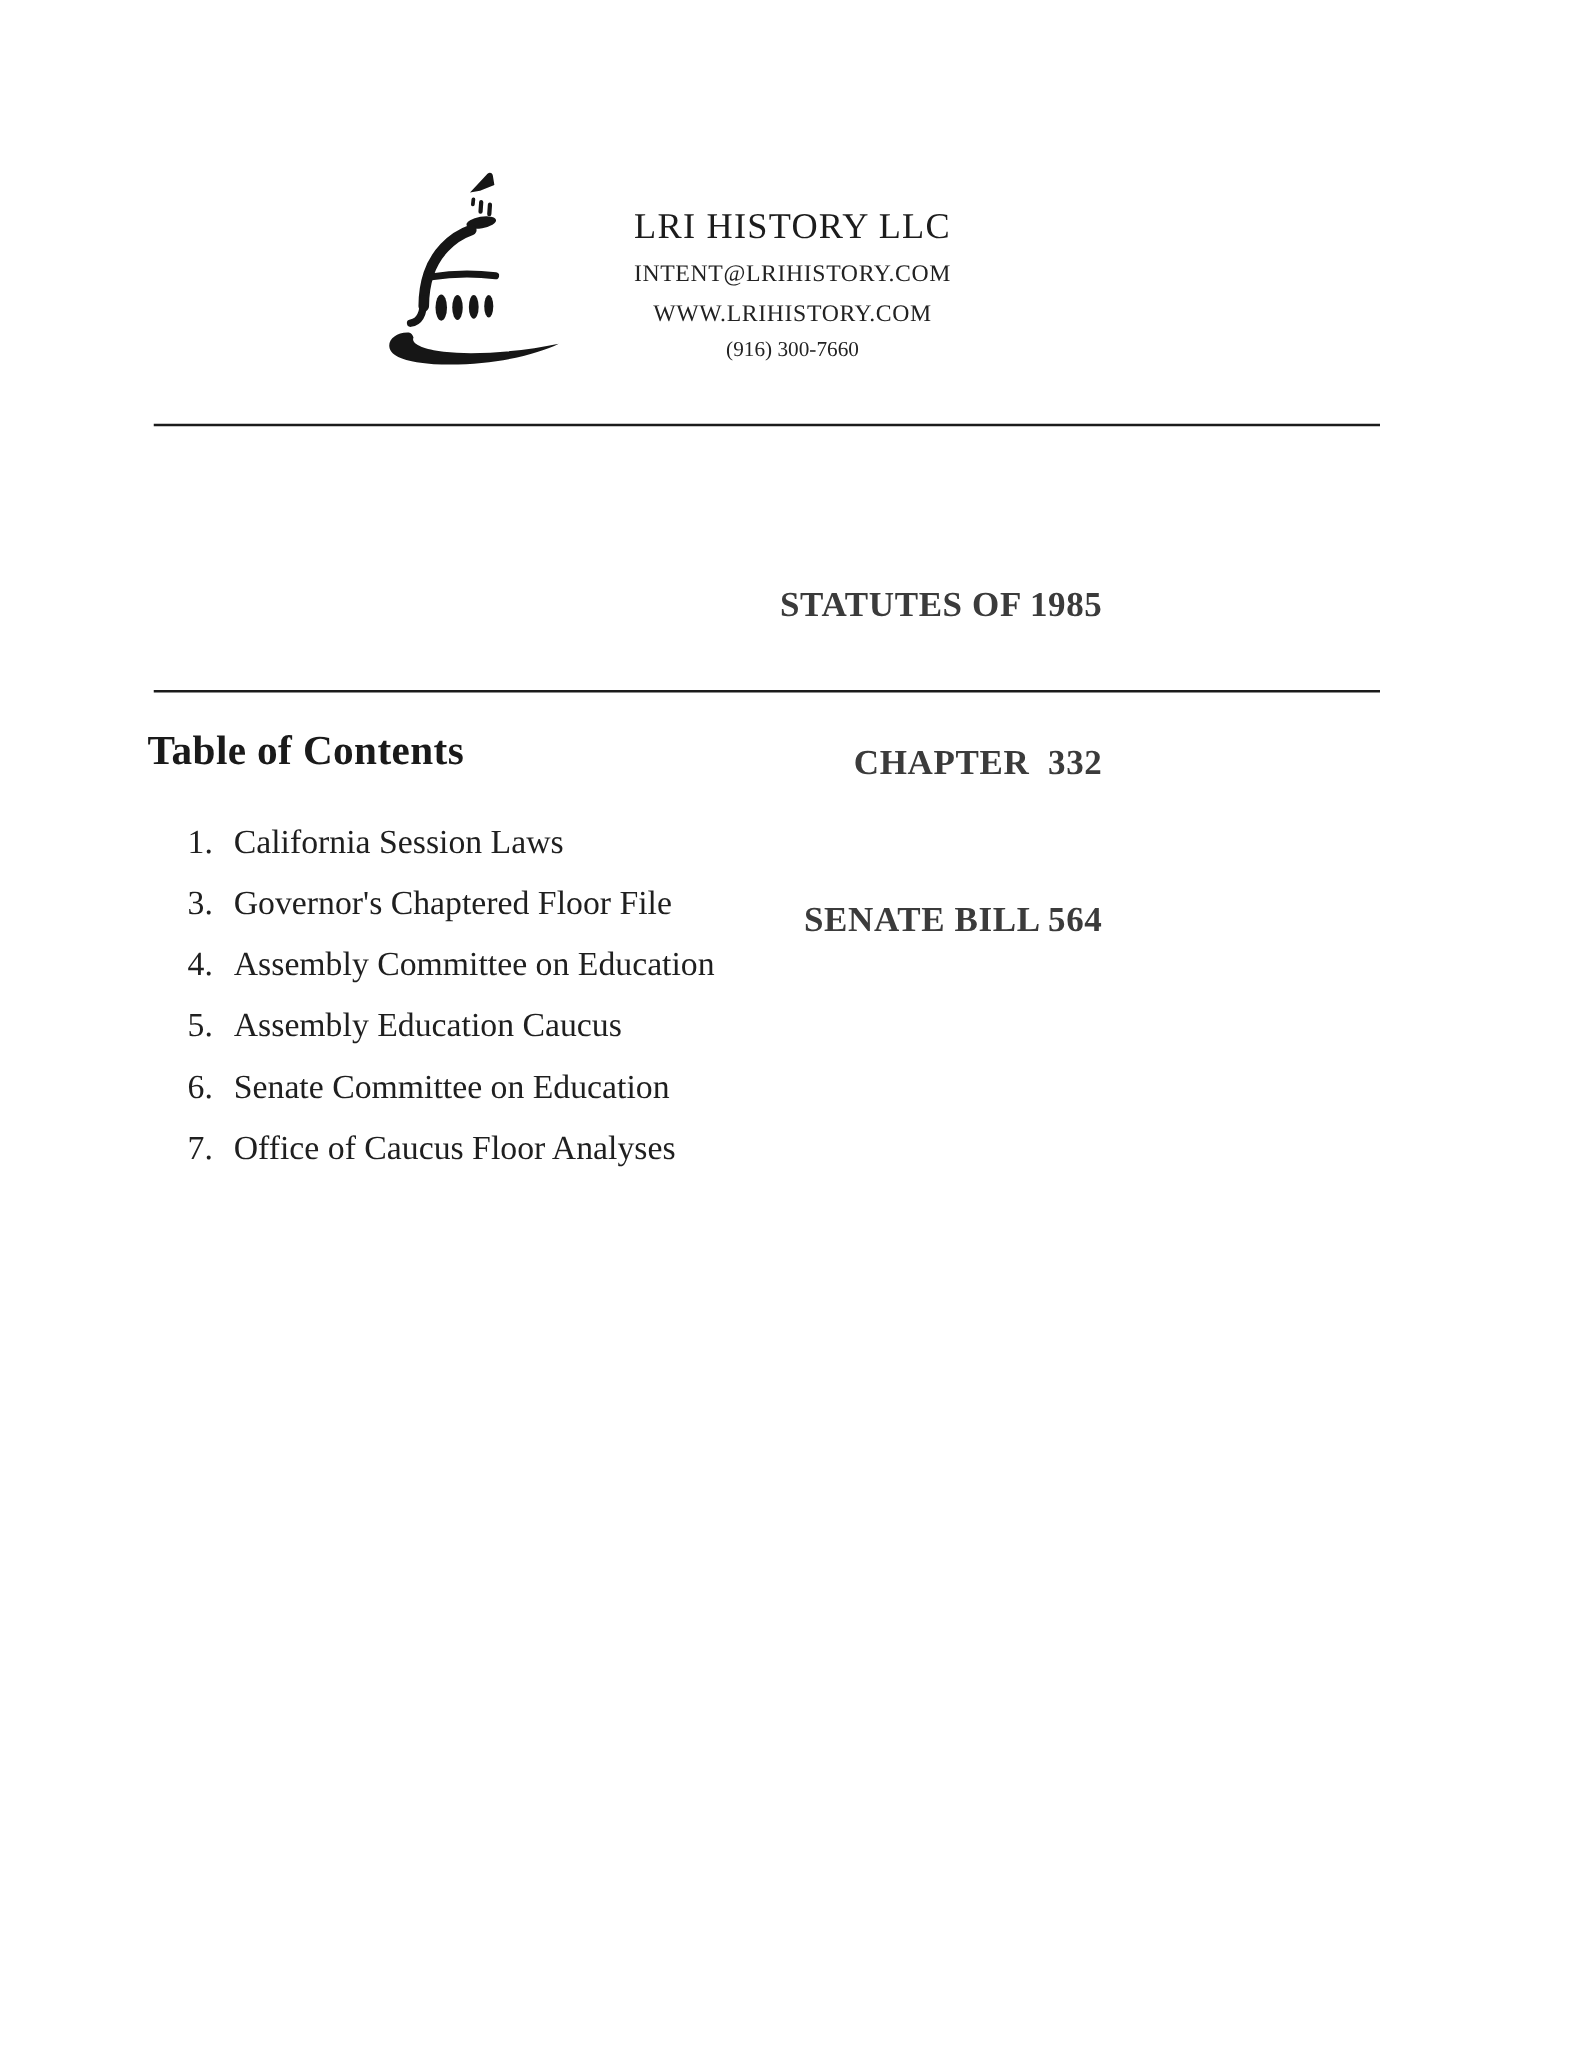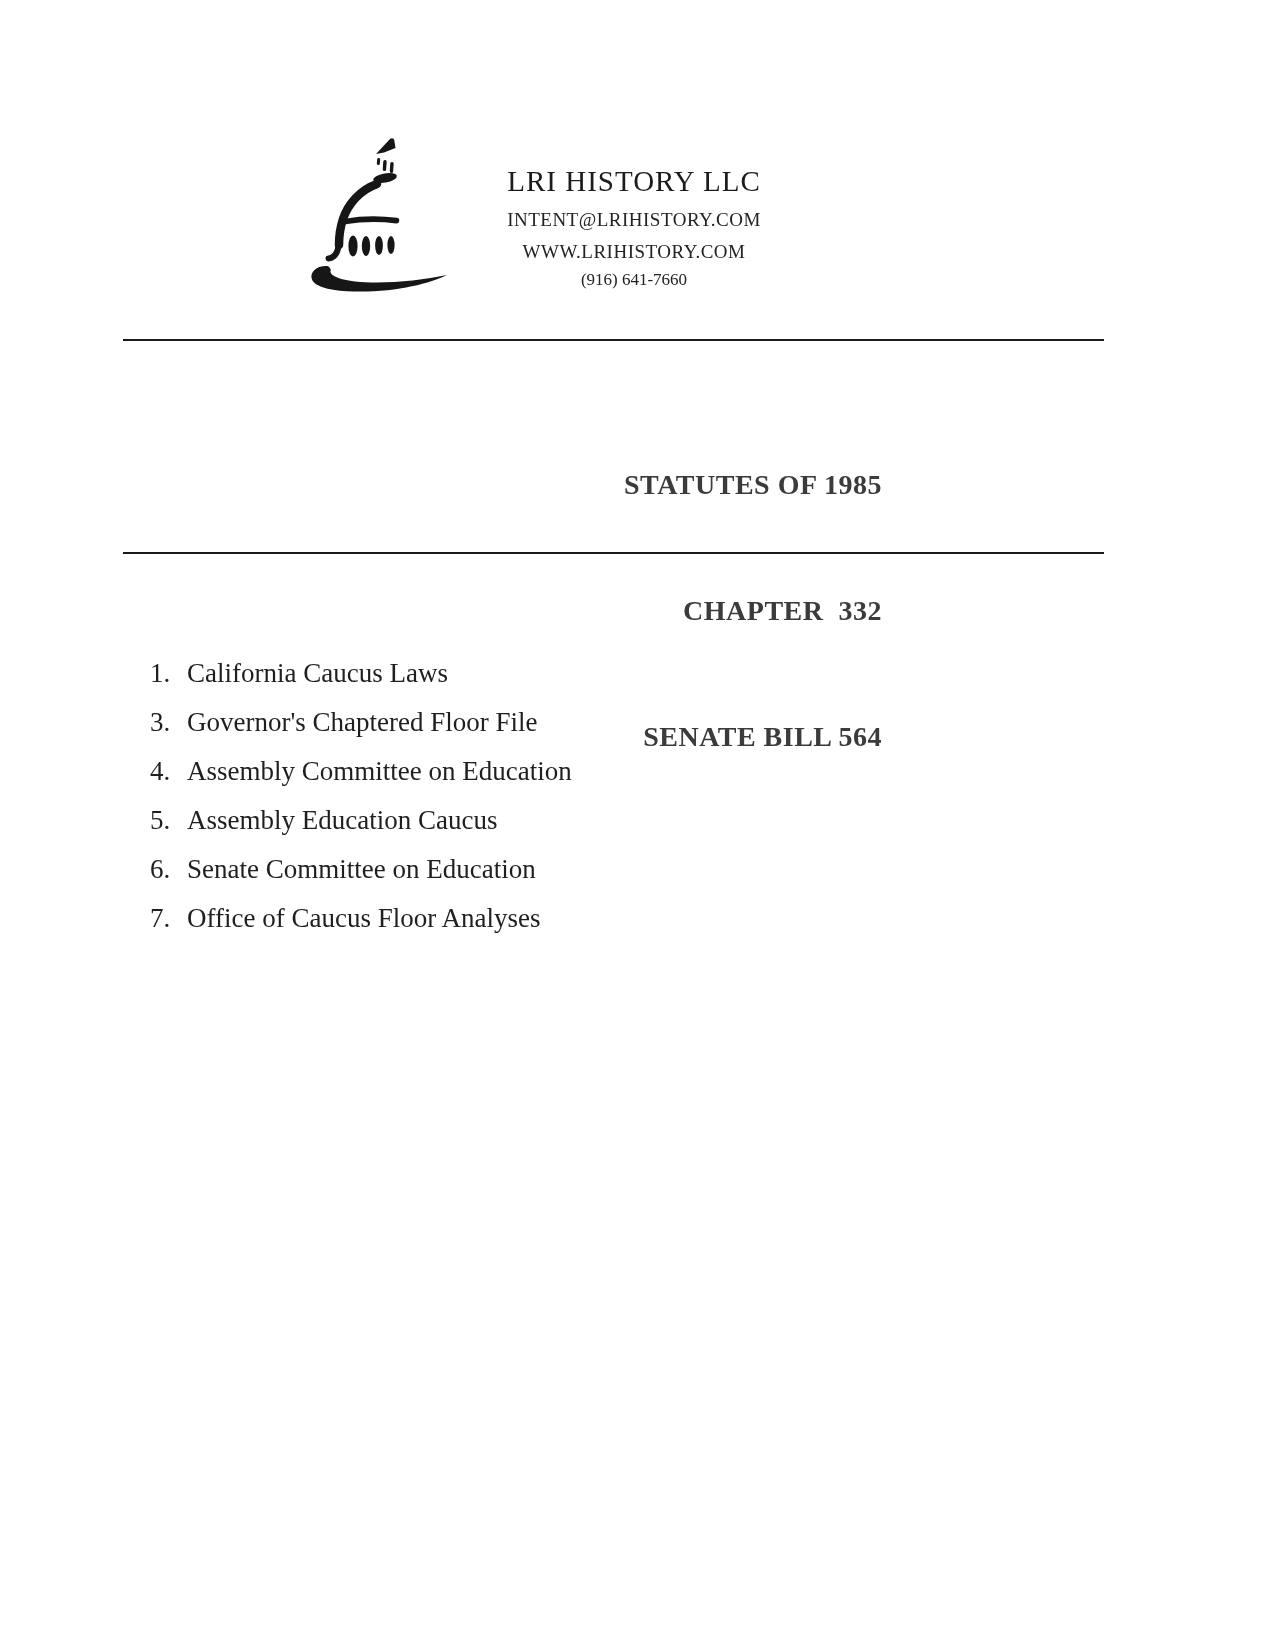--- a/index.html
+++ b/index.html
@@ -143,36 +143,37 @@
           <path d="M36,117 C36,128 33.5,135.5 25.5,136.5" stroke-width="6"></path>
 
           <path d="M42,99.5 C58,96.8 78,96.6 93.5,98.6" stroke-width="5.6"></path>
         </g>
       </svg>
     </div>
     <div class="contact">
       <div class="company">LRI HISTORY LLC</div>
       <div class="email">INTENT@LRIHISTORY.COM</div>
       <div class="website">WWW.LRIHISTORY.COM</div>
-      <div class="phone">(916) 641-7660</div>
+      <div class="phone">(916) 300-7660</div>
     </div>
   </header>
 
   <div class="rule rule-top"></div>
   <div class="rule rule-bottom"></div>
 
   <section class="statutes">
     <div>STATUTES OF 1985</div>
     <div>CHAPTER  332</div>
     <div>SENATE BILL 564</div>
   </section>
 
+  <h1 class="toc-heading">Table of Contents</h1>
   <ol class="toc-list">
     <li class="toc-item">
-      <span class="num">1.</span><span class="label">California Caucus Laws</span>
+      <span class="num">1.</span><span class="label">California Session Laws</span>
     </li>
     <li class="toc-item">
       <span class="num">3.</span><span class="label">Governor's Chaptered Floor File</span>
     </li>
     <li class="toc-item">
       <span class="num">4.</span><span class="label">Assembly Committee on Education</span>
     </li>
     <li class="toc-item">
       <span class="num">5.</span><span class="label">Assembly Education Caucus</span>
     </li>

